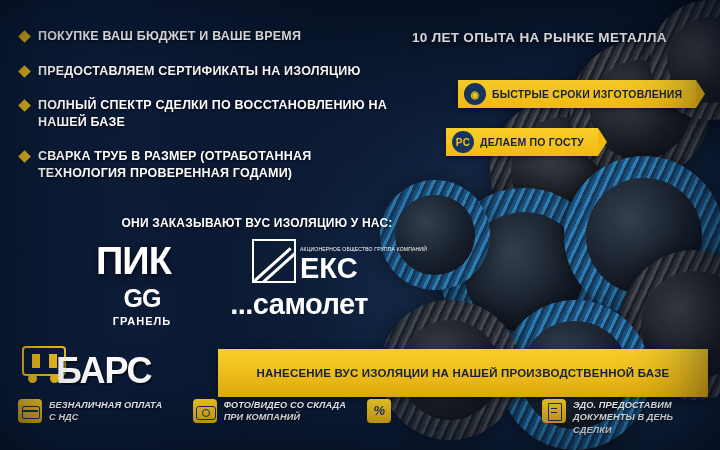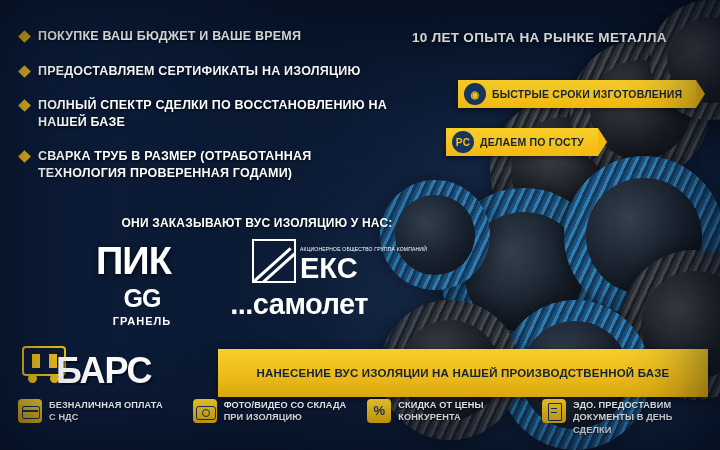--- a/index.html
+++ b/index.html
@@ -327,20 +327,21 @@
   }
 
   
   .features {
     position: absolute;
     left: 18px;
     right: 10px;
     bottom: 14px;
     display: flex;
     justify-content: space-between;
+    font-style: italic;
   }
   .feature {
     display: flex;
     align-items: flex-start;
     width: 168px;
   }
   .feature .ficon {
     flex: 0 0 auto;
     width: 24px;
     height: 24px;
@@ -502,28 +503,25 @@
       <span class="ficon ic-card"></span>
       <span class="ftext">
         <span>БЕЗНАЛИЧНАЯ ОПЛАТА</span><br>
         <span>С НДС</span>
       </span>
     </div>
     <div class="feature">
       <span class="ficon ic-camera"></span>
       <span class="ftext">
         <span>ФОТО/ВИДЕО СО СКЛАДА</span><br>
-        <span>ПРИ ИЗОЛЯЦИЮ</span>
+        <span>ПРИ КОМПАНИЙ</span>
       </span>
     </div>
     <div class="feature">
       <span class="ficon ic-tag"></span>
-      <span class="ftext">
-        <span>СКИДКА ОТ ЦЕНЫ КОНКУРЕНТА</span>
-      </span>
     </div>
     <div class="feature">
       <span class="ficon ic-doc"></span>
       <span class="ftext">
         <span>ЭДО. ПРЕДОСТАВИМ</span><br>
         <span>ДОКУМЕНТЫ В ДЕНЬ СДЕЛКИ</span>
       </span>
     </div>
   </div>
 

